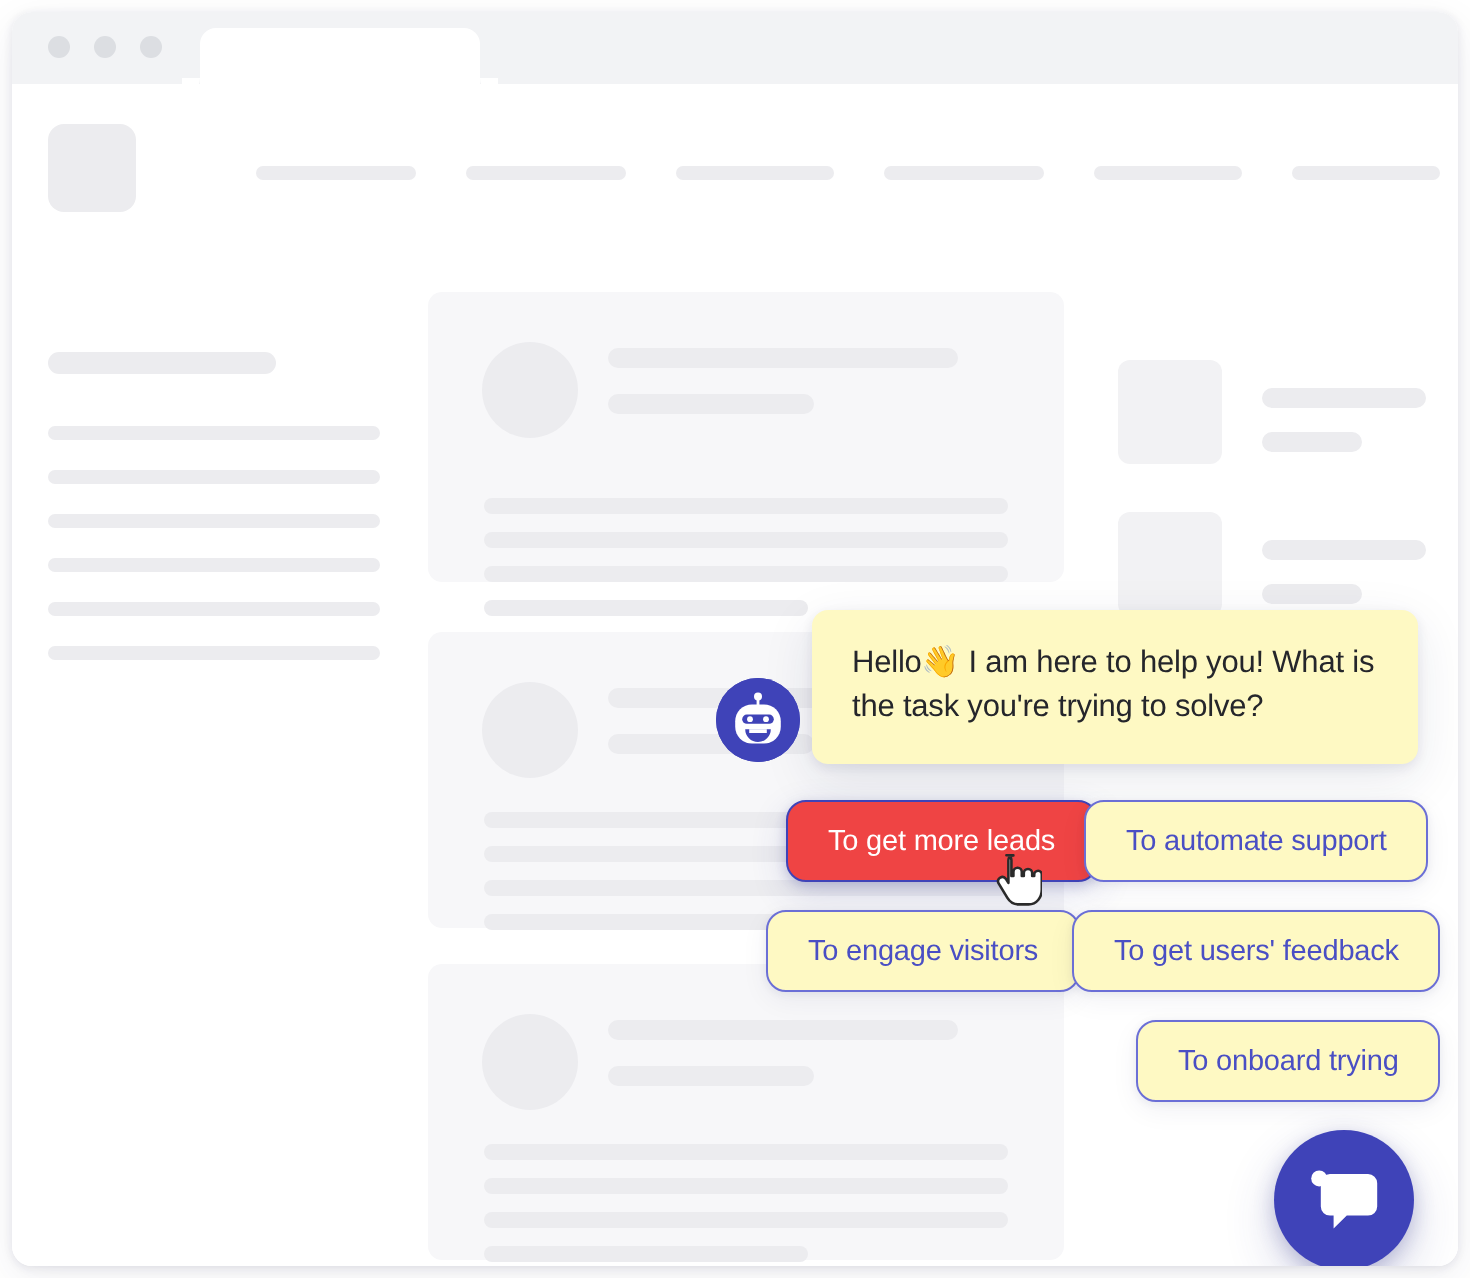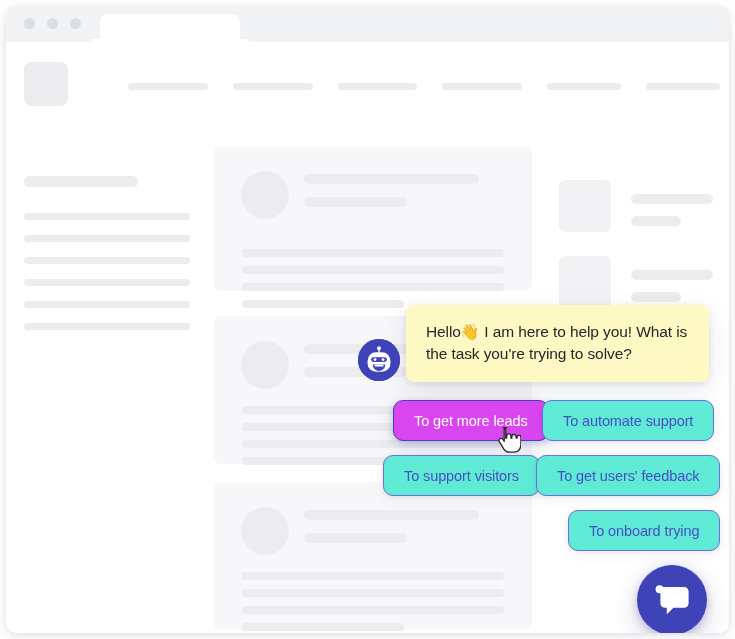--- a/index.html
+++ b/index.html
@@ -185,27 +185,27 @@
     position: absolute;
     display: flex;
     align-items: center;
     justify-content: center;
     font-size: 14.5px;
     letter-spacing: -0.1px;
     white-space: nowrap;
     border-radius: 10px;
     height: 41px;
     padding: 0 20px;
-    background: #5eead4;
+    background: #fef9c3;
     border: 1.4px solid #6b6fd6;
     color: #4a4fc4;
     box-shadow: 0 1px 4px rgba(35,40,90,0.07), 0 4px 14px rgba(35,40,90,0.06);
   }
   .chip.selected {
-    background: #d946ef;
+    background: #ef4444;
     border-color: #3f43b8;
     color: #ffffff;
     box-shadow: 0 2px 6px rgba(50,55,140,0.22), 0 6px 18px rgba(50,55,140,0.16);
   }
 
   .chip-1 { left: 387px; top: 358px; }
   .chip-2 { left: 536px; top: 358px; }
   .chip-3 { left: 377px; top: 413px; }
   .chip-4 { left: 530px; top: 413px; }
   .chip-5 { left: 562px; top: 468px; }
@@ -324,21 +324,21 @@
       </svg>
     </div>
 
     <div class="bubble">
       <div class="bubble-text">Hello👋 I am here to help you! What is the task you're trying to solve?</div>
     </div>
 
     <div class="chips">
       <div class="chip selected chip-1">To get more leads</div>
       <div class="chip chip-2">To automate support</div>
-      <div class="chip chip-3">To support visitors</div>
+      <div class="chip chip-3">To engage visitors</div>
       <div class="chip chip-4">To get users' feedback</div>
       <div class="chip chip-5">To onboard trying</div>
     </div>
 
     <svg class="cursor" viewBox="0 0 26 30">
       <path d="M8.2 1.6 c1.5 0 2.5 1.0 2.5 2.4 v8.0 l1.0 0 v-2.0 c0 -1.2 0.9 -2.1 2.1 -2.1 c1.2 0 2.1 0.9 2.1 2.1 v2.0 l1.0 0 v-1.4 c0 -1.2 0.9 -2.1 2.1 -2.1 c1.2 0 2.1 0.9 2.1 2.1 v1.4 l1.0 0 v-0.6 c0 -1.1 0.9 -2.0 2.0 -2.0 v0 c1.1 0 1.8 0.9 1.8 2.0 v7.4 c0 4.0 -2.6 7.4 -6.6 7.4 h-4.8 c-2.6 0 -4.6 -1.3 -5.8 -3.3 l-4.4 -7.2 c-0.6 -1.0 -0.3 -2.3 0.8 -2.9 c1.0 -0.6 2.2 -0.3 2.9 0.7 l1.2 1.9 v-11.3 c0 -1.4 1.0 -2.4 2.5 -2.4 z" fill="#ffffff" stroke="#2a2a2a" stroke-width="1.3" stroke-linejoin="round"></path>
     </svg>
 
     <div class="launcher">
       <svg width="40" height="38" viewBox="0 0 40 38">

